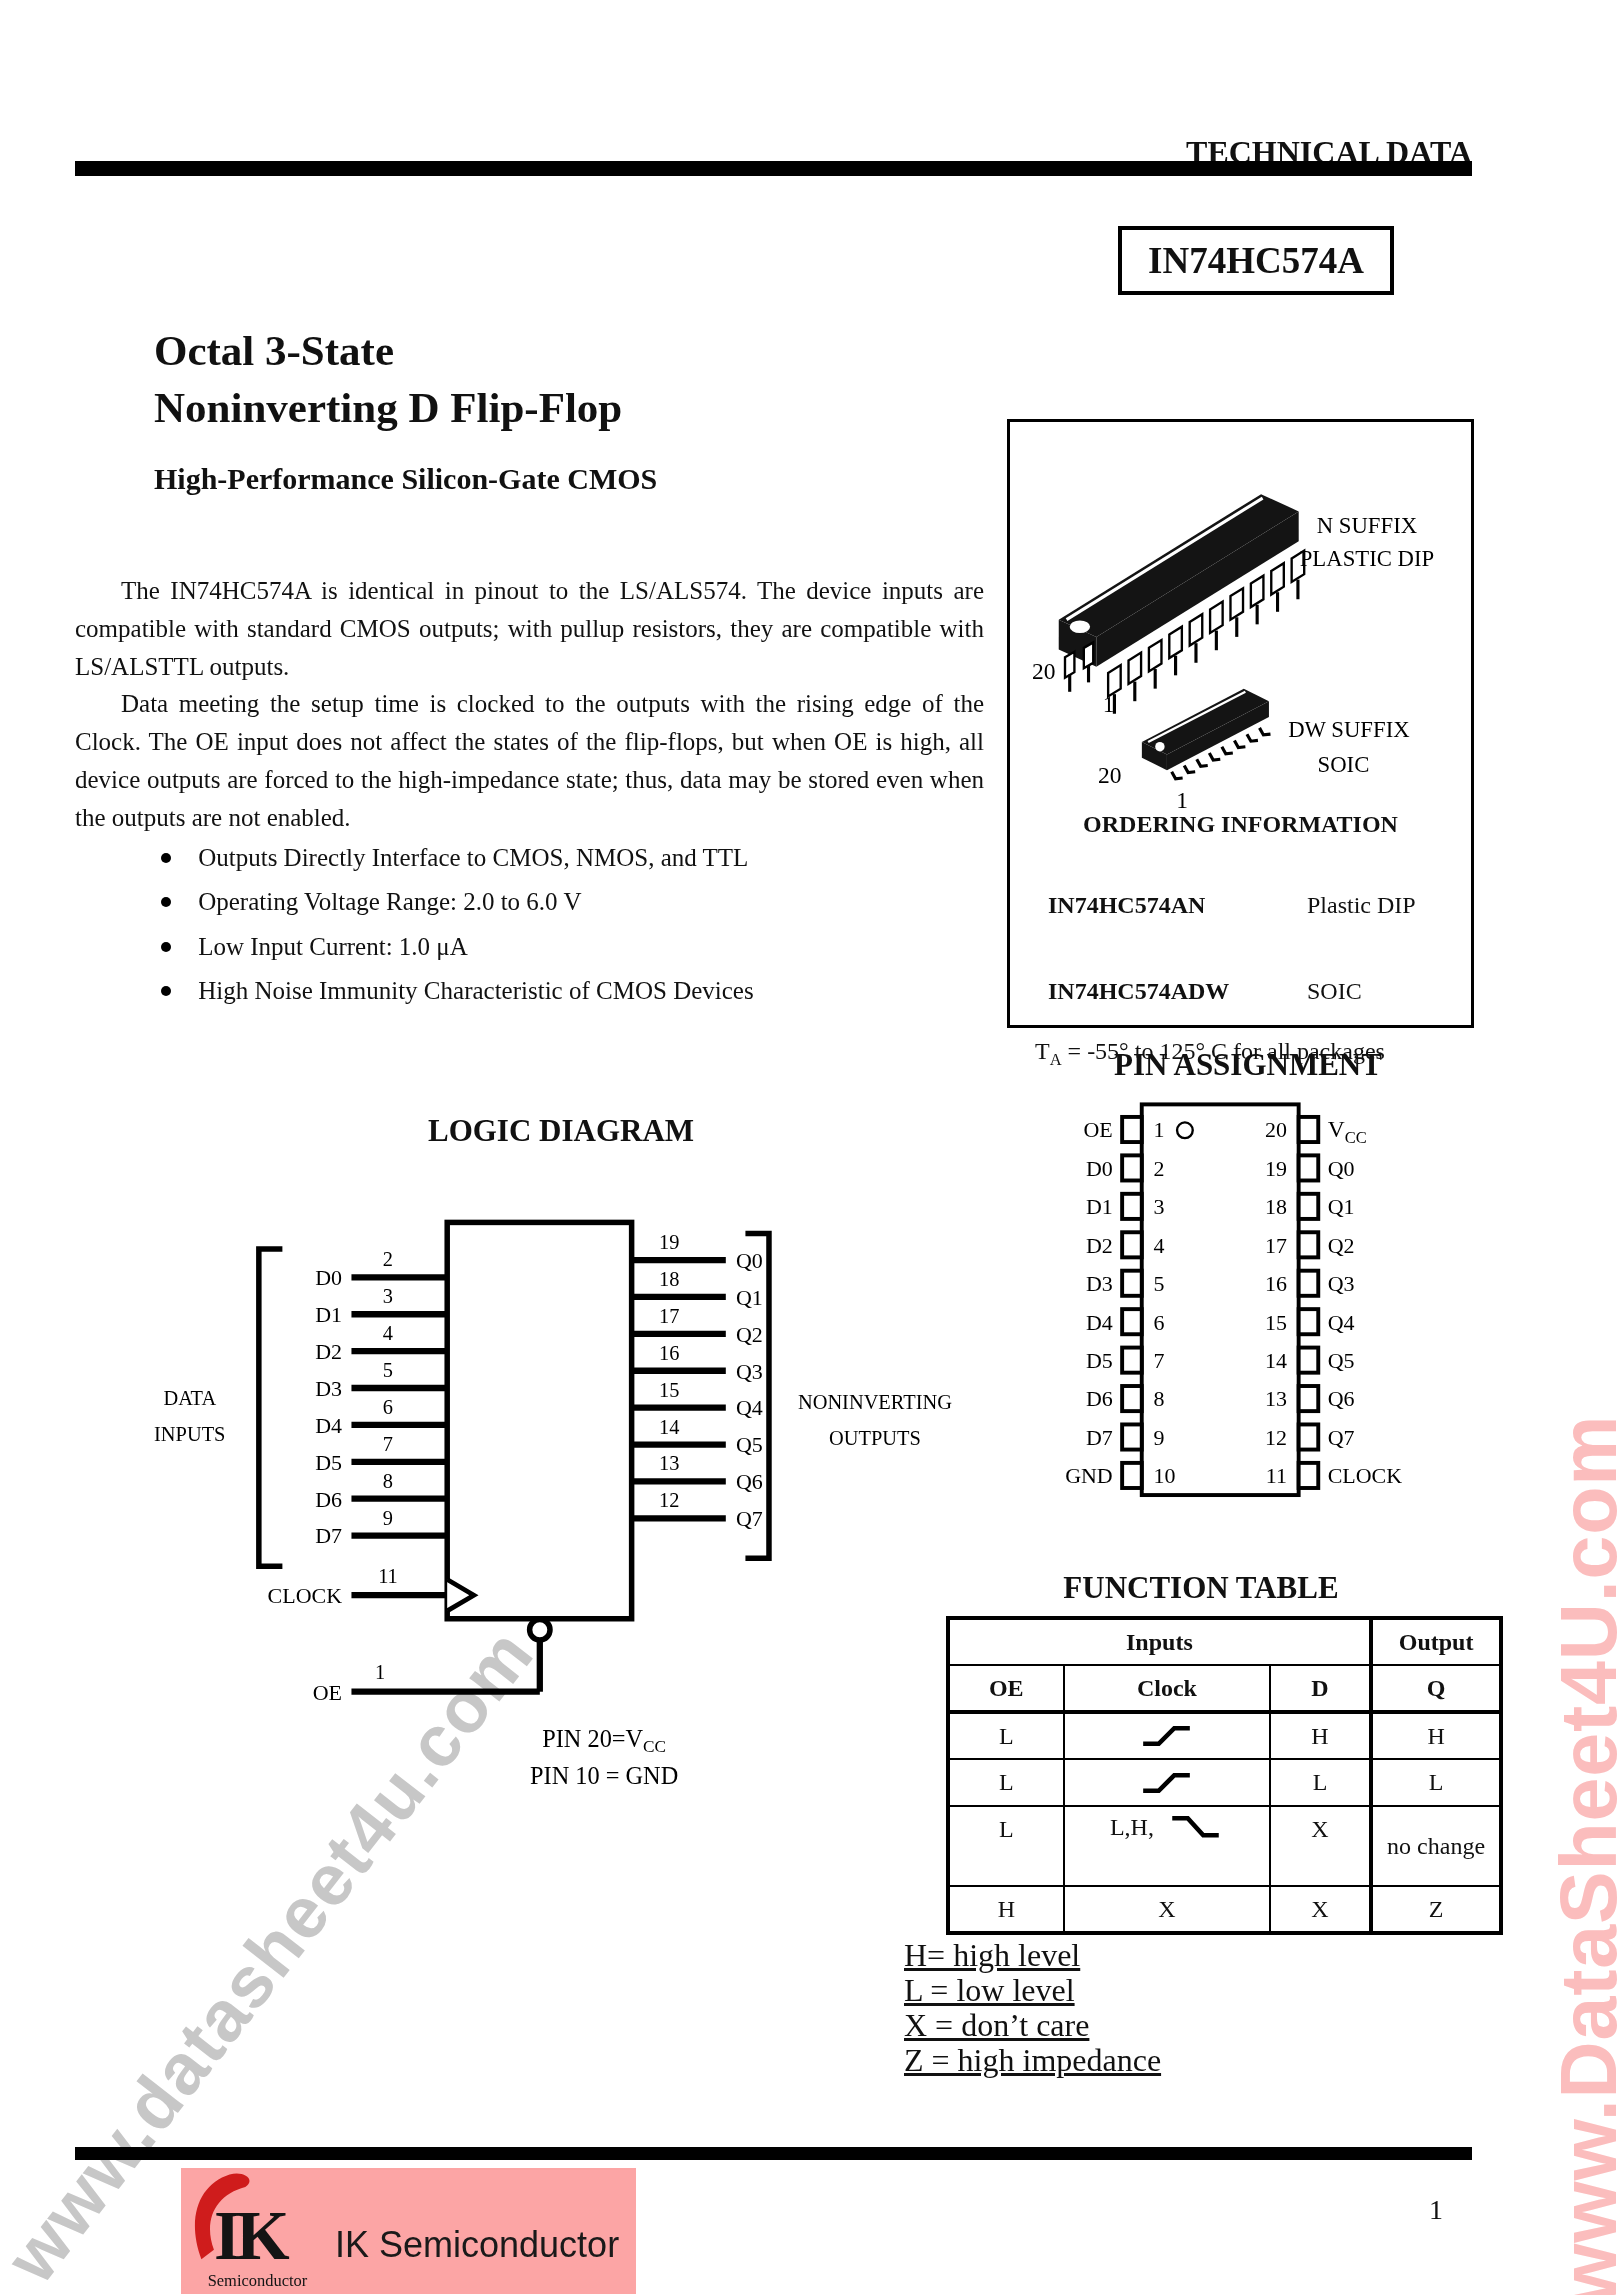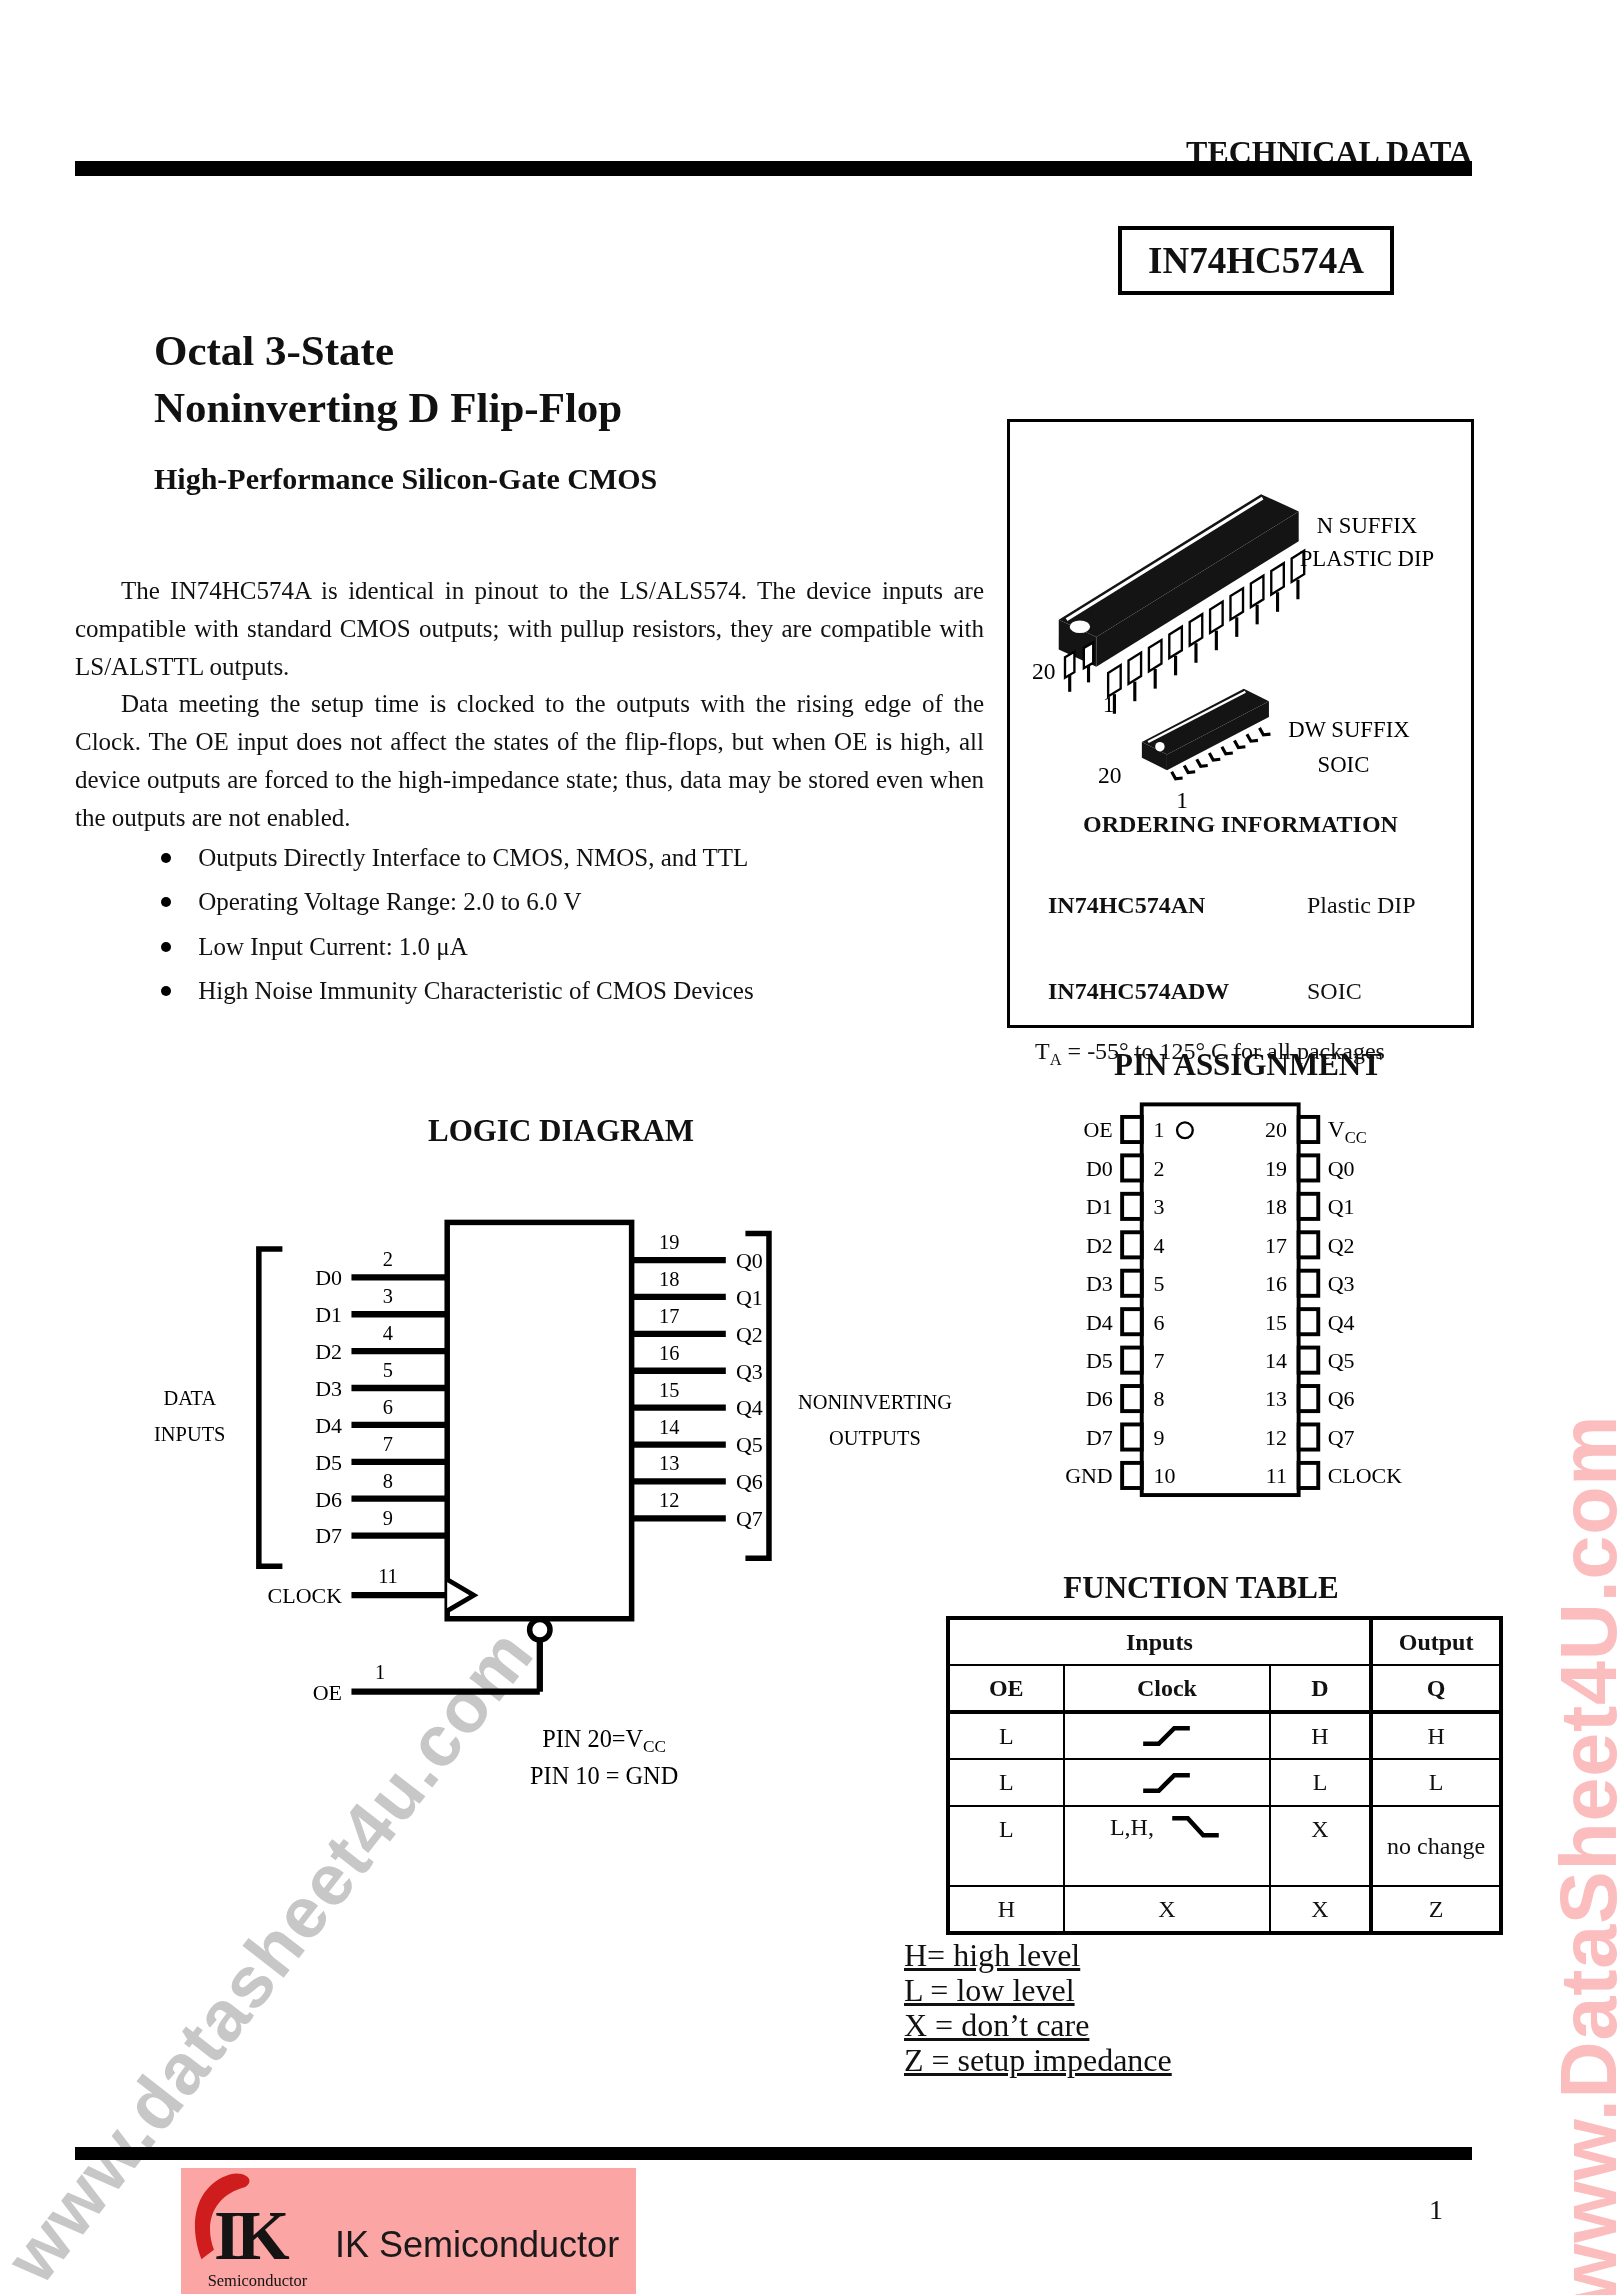--- a/index.html
+++ b/index.html
@@ -396,21 +396,21 @@
         <td>X</td>
         <td>X</td>
         <td class="qsep">Z</td>
       </tr>
     </tbody>
       </table>
     <div class="abs" id="ftnotes">
       <div>H= high level</div>
       <div>L = low level</div>
       <div>X = don’t care</div>
-      <div>Z = setup impedance</div>
+      <div>Z = high impedance</div>
     </div>
 
     <div class="abs" id="foot-rule"></div>
     <div class="abs" id="logoarea">
       <svg width="149" height="126" viewBox="0 0 190 160">
         <path d="M62,8 C24,20 6,62 26,116 L42,104 C28,66 44,34 82,24 C96,14 80,3 62,8 Z" fill="#cf1c1c"></path>
         <text x="42" y="116" font-family="Liberation Sans, sans-serif" font-weight="bold" font-size="88" letter-spacing="-6" fill="#141414">IK</text>
         <text x="34" y="150" font-family="Liberation Sans, sans-serif" font-size="21" fill="#141414">Semiconductor</text>
       </svg>
       <div id="brand">IK Semiconductor</div>

